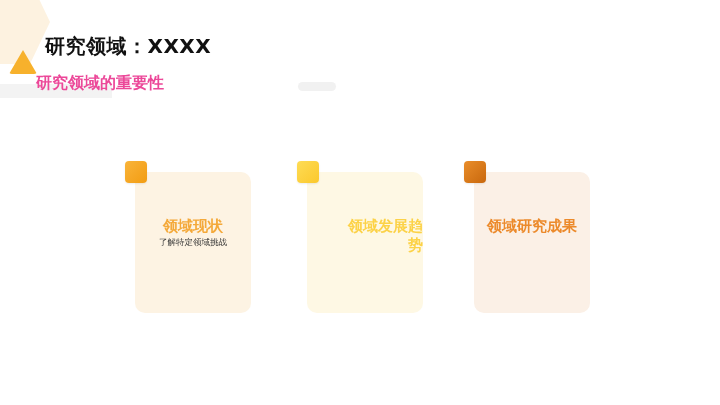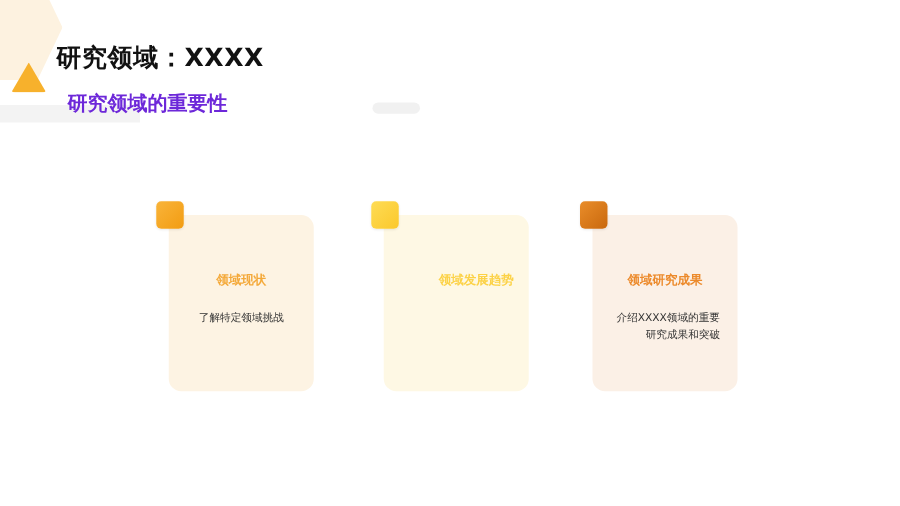--- a/index.html
+++ b/index.html
@@ -45,40 +45,40 @@
       clip-path: polygon(0% 0%, 100% 0%, 50% 100%);
     }
 
     
     .title {
       position: absolute; left: 45px; top: 33px;
       font-size: 20px; font-weight: bold; color: #111;
       letter-spacing: 0.5px;
     }
     .subtitle {
-      position: absolute; left: 54px; top: 73px;
-      font-size: 16px; font-weight: bold; color: #6d28d9;
+      position: absolute; left: 36px; top: 73px;
+      font-size: 16px; font-weight: bold; color: #ec4899;
     }
 
     
     .card {
       position: absolute; top: 172px; width: 116px; height: 141px;
       border-radius: 10px;
       display: flex; flex-direction: column; align-items: center;
     }
     .card .badge {
       position: absolute; left: -10px; top: -11px; width: 22px; height: 22px;
       border-radius: 4px;
       box-shadow: 0 1px 2px rgba(0,0,0,0.08);
     }
     .card .card-title {
-      margin-top: 45px; font-size: 10px; font-weight: bold; text-align: left; font-family: Liberation Serif, serif;
+      margin-top: 45px; font-size: 15px; font-weight: bold; text-align: right; font-family: Liberation Serif, serif;
     }
     .card .card-desc {
-      margin-top: 18px; font-size: 8.5px; color: #333; text-align: right;
+      font-size: 8.5px; color: #333; text-align: left;
       line-height: 13px; padding: 0 6px;
     }
     .card-1 { left: 135px; background: #fdf3e3; }
     .card-1 .badge { background: linear-gradient(135deg, #f9b43a, #f29c12); }
     .card-1 .card-title { color: #f4a93a; }
     .card-2 { left: 307px; background: #fef8e4; }
     .card-2 .badge { background: linear-gradient(135deg, #fedc55, #fbc82c); }
     .card-2 .card-title { color: #fcd247; margin-left: 32px; }
     .card-3 { left: 474px; background: #fbf0e6; }
     .card-3 .badge { background: linear-gradient(135deg, #e98d2a, #c9680d); }
@@ -106,15 +106,14 @@
   </div>
 
   <div class="card card-2">
     <div class="badge"></div>
     <div class="card-title">领域发展趋势</div>
   </div>
 
   <div class="card card-3">
     <div class="badge"></div>
     <div class="card-title">领域研究成果</div>
-    <div class="card-desc" style="width:100px;">介绍XXXX领域的重要研究成果和突破</div>
   </div>
 </div>
 
 </body></html>

